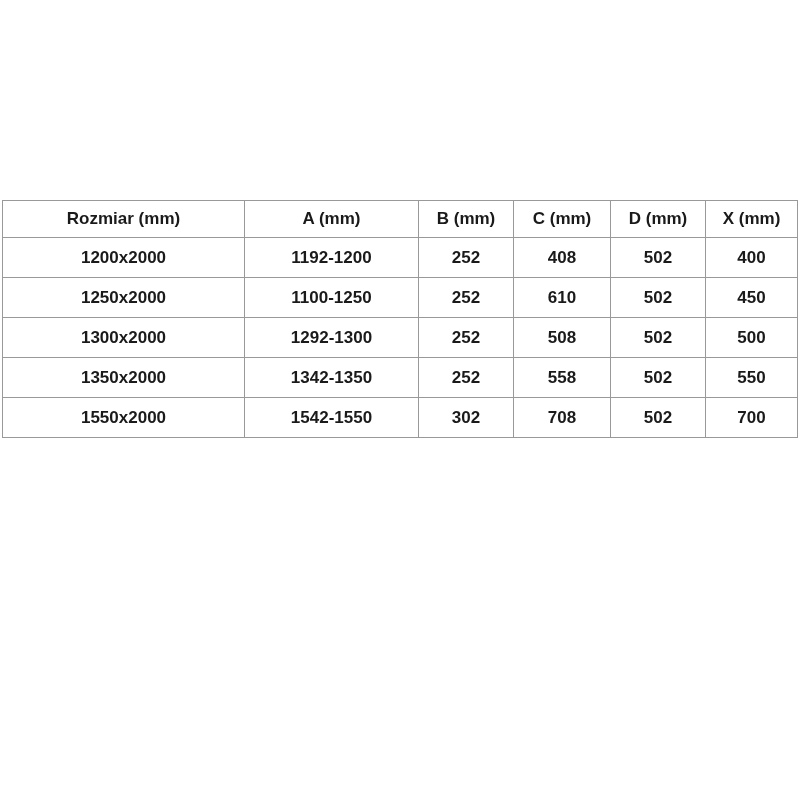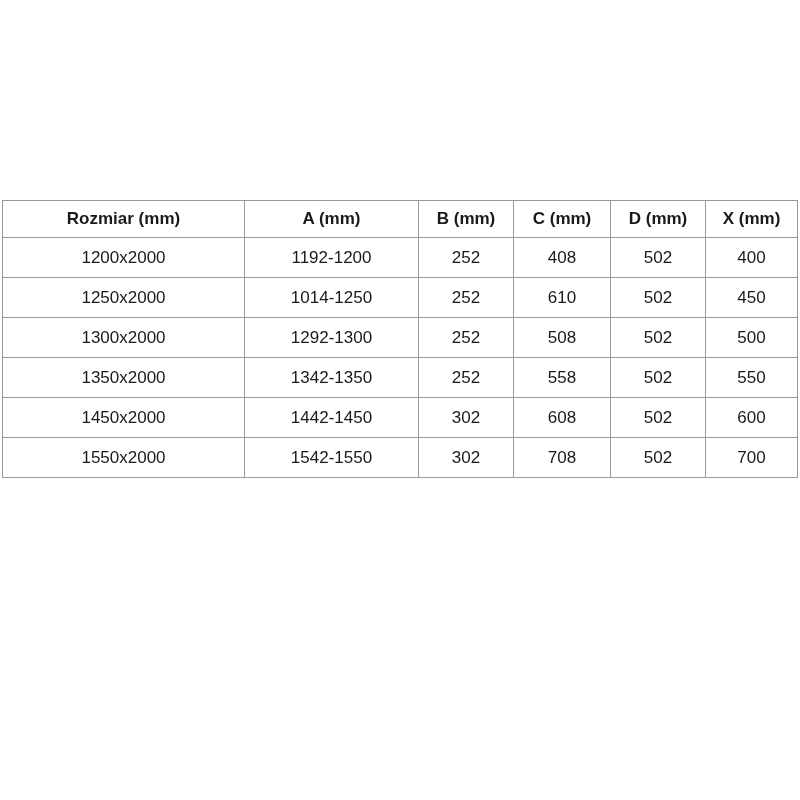--- a/index.html
+++ b/index.html
@@ -35,21 +35,21 @@
     padding: 0;
     overflow: hidden;
     white-space: nowrap;
   }
   table.spec-table th {
     font-weight: bold;
     height: 36px;
     margin-left: 7px;
   }
   table.spec-table td {
-    font-weight: normal;
+    font-weight: bold;
     height: 39px;
   }
   col.c-rozmiar { width: 242px; }
   col.c-a { width: 174px; }
   col.c-b { width: 95px; }
   col.c-c { width: 97px; }
   col.c-d { width: 95px; }
   col.c-x { width: 92px; }
 </style>
 </head>
@@ -79,21 +79,21 @@
         <tr>
           <td>1200x2000</td>
           <td>1192-1200</td>
           <td>252</td>
           <td>408</td>
           <td>502</td>
           <td>400</td>
         </tr>
         <tr>
           <td>1250x2000</td>
-          <td>1014-1250</td>
+          <td>1100-1250</td>
           <td>252</td>
           <td>610</td>
           <td>502</td>
           <td>450</td>
         </tr>
         <tr>
           <td>1300x2000</td>
           <td>1292-1300</td>
           <td>252</td>
           <td>508</td>
@@ -102,28 +102,20 @@
         </tr>
         <tr>
           <td>1350x2000</td>
           <td>1342-1350</td>
           <td>252</td>
           <td>558</td>
           <td>502</td>
           <td>550</td>
         </tr>
         <tr>
-          <td>1450x2000</td>
-          <td>1442-1450</td>
-          <td>302</td>
-          <td>608</td>
-          <td>502</td>
-          <td>600</td>
-        </tr>
-        <tr>
           <td>1550x2000</td>
           <td>1542-1550</td>
           <td>302</td>
           <td>708</td>
           <td>502</td>
           <td>700</td>
         </tr>
       </tbody>
   </table>
 </div>

